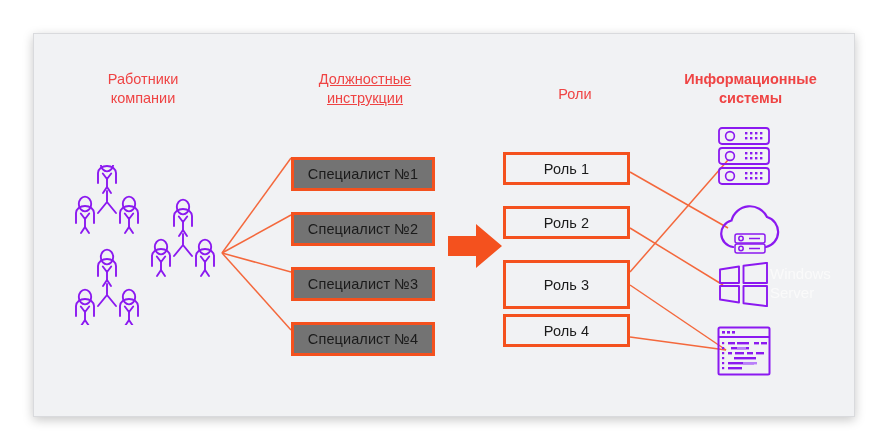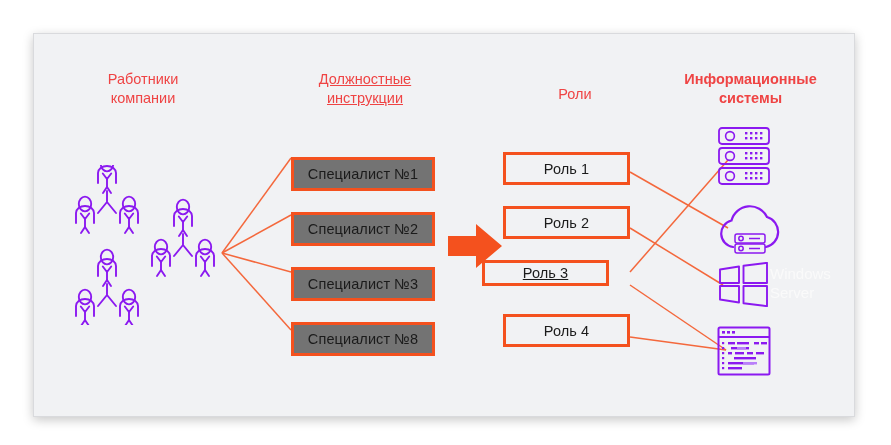--- a/index.html
+++ b/index.html
@@ -96,34 +96,34 @@
   <div class="obox filled" style="left:291px;top:149px;width:144px;height:34px;">
     <span>Специалист №1</span>
   </div>
   <div class="obox filled" style="left:291px;top:204px;width:144px;height:34px;">
     <span>Специалист №2</span>
   </div>
   <div class="obox filled" style="left:291px;top:259px;width:144px;height:34px;">
     <span>Специалист №3</span>
   </div>
   <div class="obox filled" style="left:291px;top:314px;width:144px;height:34px;">
-    <span>Специалист №8</span>
+    <span>Специалист №4</span>
   </div>
 
   <svg class="ghost" style="left:448px;top:222px;width:56px;height:48px;" viewBox="0 0 56 48">
     <path d="M 0 14 L 28 14 L 28 2 L 54 24 L 28 46 L 28 34 L 0 34 Z" fill="#f4511e"></path>
   </svg>
 
   <div class="obox clear" style="left:503px;top:152px;width:127px;height:33px;">
     <span>Роль 1</span>
   </div>
   <div class="obox clear" style="left:503px;top:206px;width:127px;height:33px;">
     <span>Роль 2</span>
   </div>
-  <div class="obox clear" style="left:482px;top:260px;width:127px;height:26px;text-decoration:underline;">
+  <div class="obox clear" style="left:503px;top:260px;width:127px;height:49px;">
     <span>Роль 3</span>
   </div>
   <div class="obox clear" style="left:503px;top:314px;width:127px;height:33px;">
     <span>Роль 4</span>
   </div>
 
   <svg class="ghost" style="left:717px;top:126px;width:56px;height:62px;" viewBox="0 0 56 62">
     <g stroke="#8b19f0" stroke-width="1.8" fill="none">
       <rect x="2" y="2" width="50" height="16" rx="3"></rect>
       <rect x="2" y="22" width="50" height="16" rx="3"></rect>

